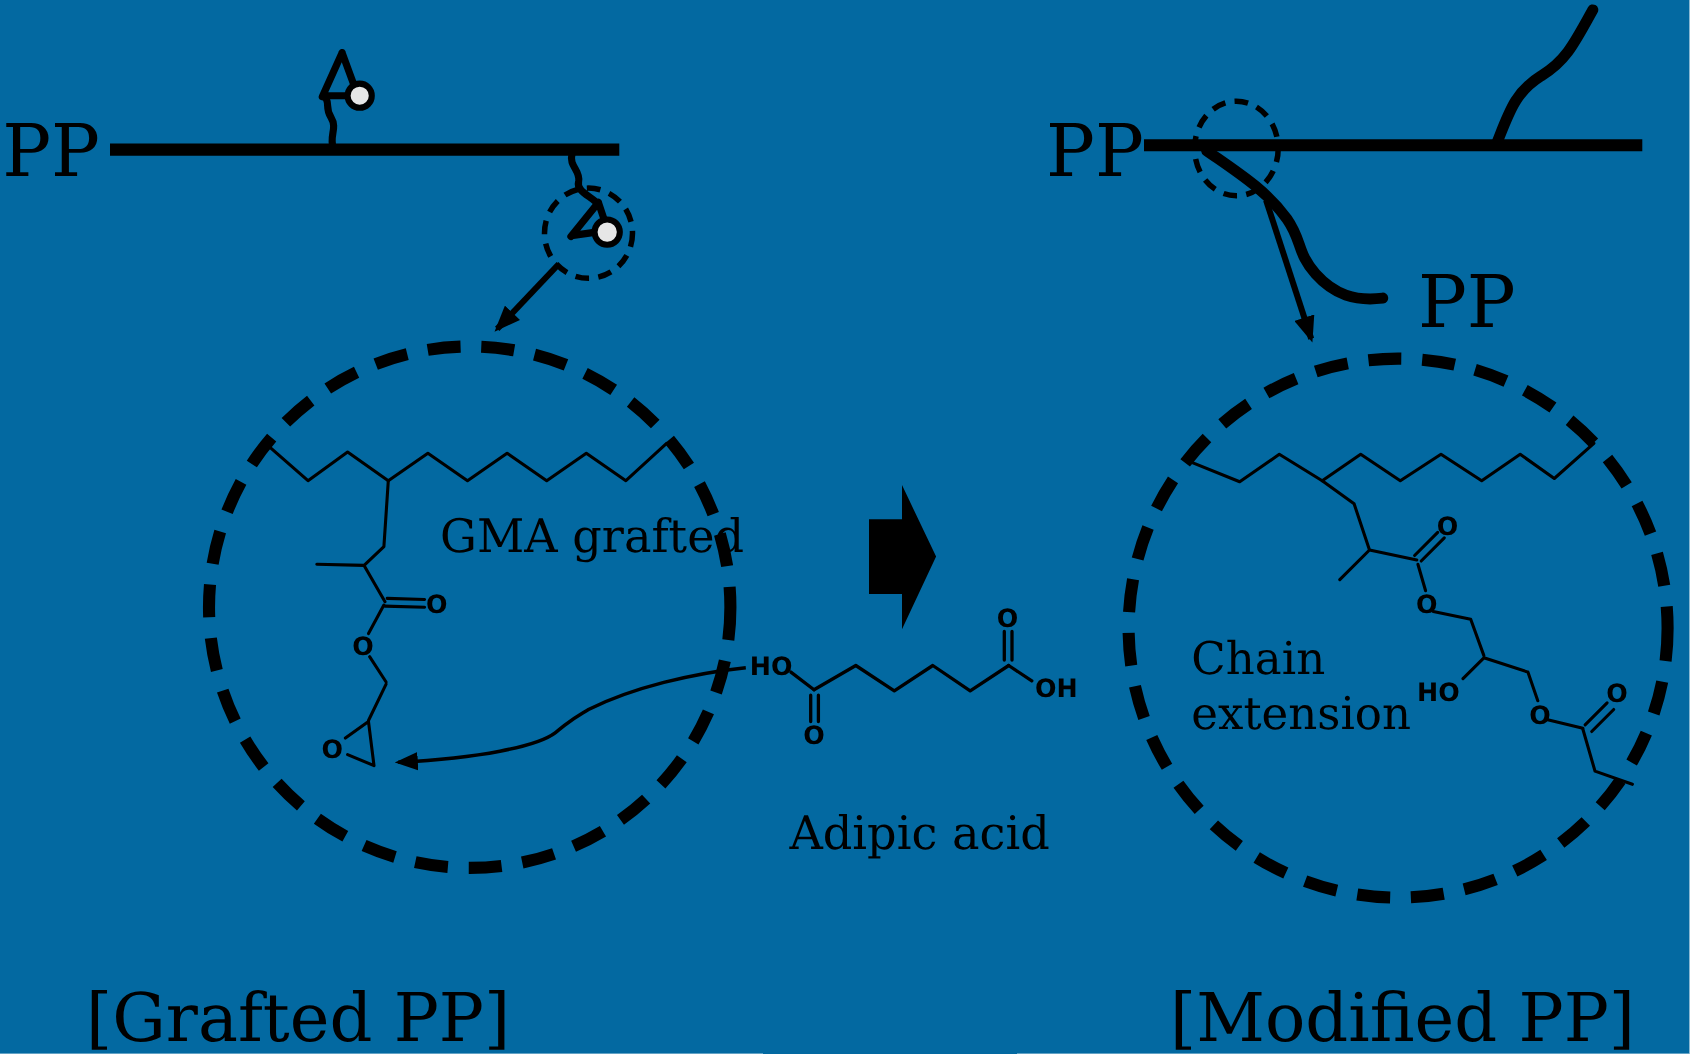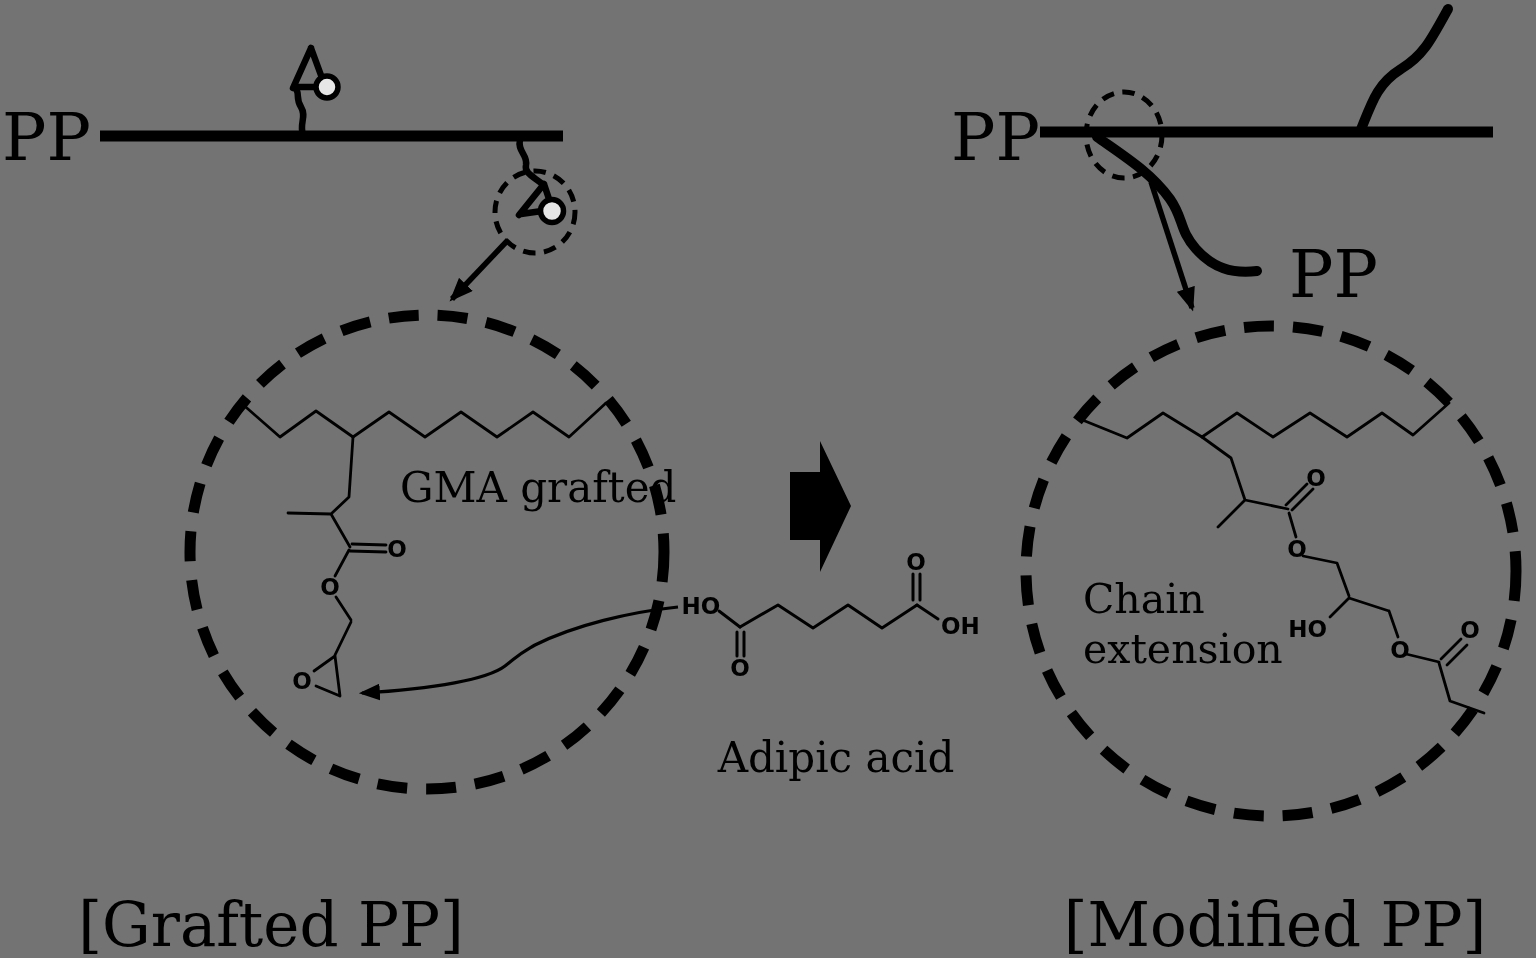--- a/index.html
+++ b/index.html
@@ -1,16 +1,16 @@
 <!DOCTYPE html>
 <html><head>
 <meta charset="utf-8">
 <style>
   html,body{margin:0;padding:0;background:#ffffff;}
-  .stage{position:relative;width:1536px;height:958px;background:#737373;overflow:hidden;
+  .stage{position:relative;width:1536px;height:958px;background:#0369a1;overflow:hidden;
          font-family:"DejaVu Serif", serif;}
   svg{display:block}
   text{fill:#000;}
   .serif{font-family:"DejaVu Serif", serif;}
   .atom{font-family:"DejaVu Sans", sans-serif;font-weight:700;font-size:23px;}
   .ink{stroke:#000;}
 </style>
 </head>
 <body>
 

